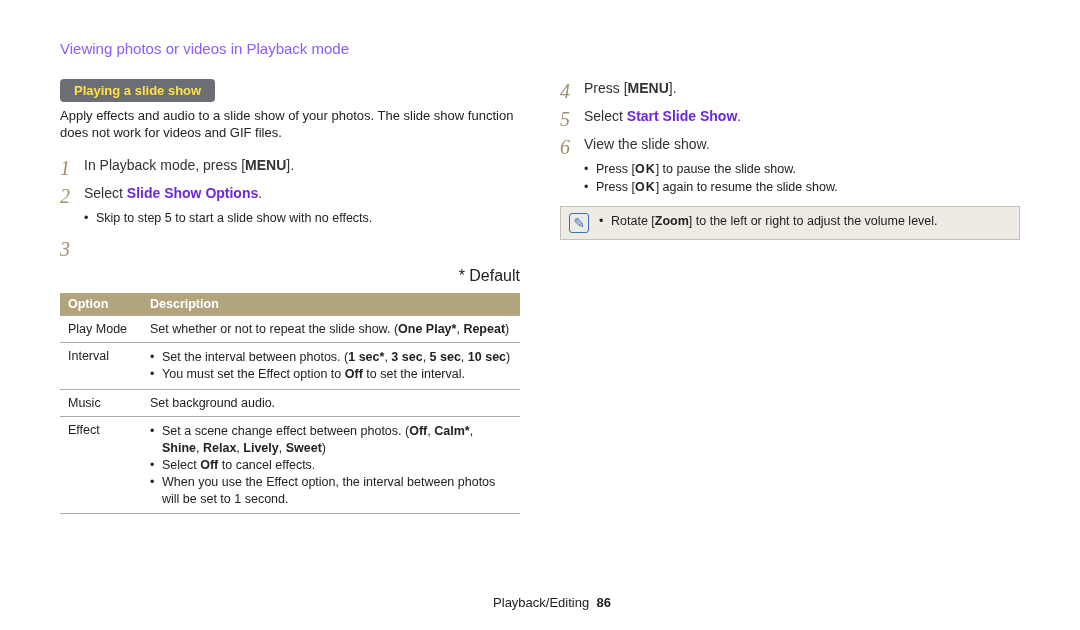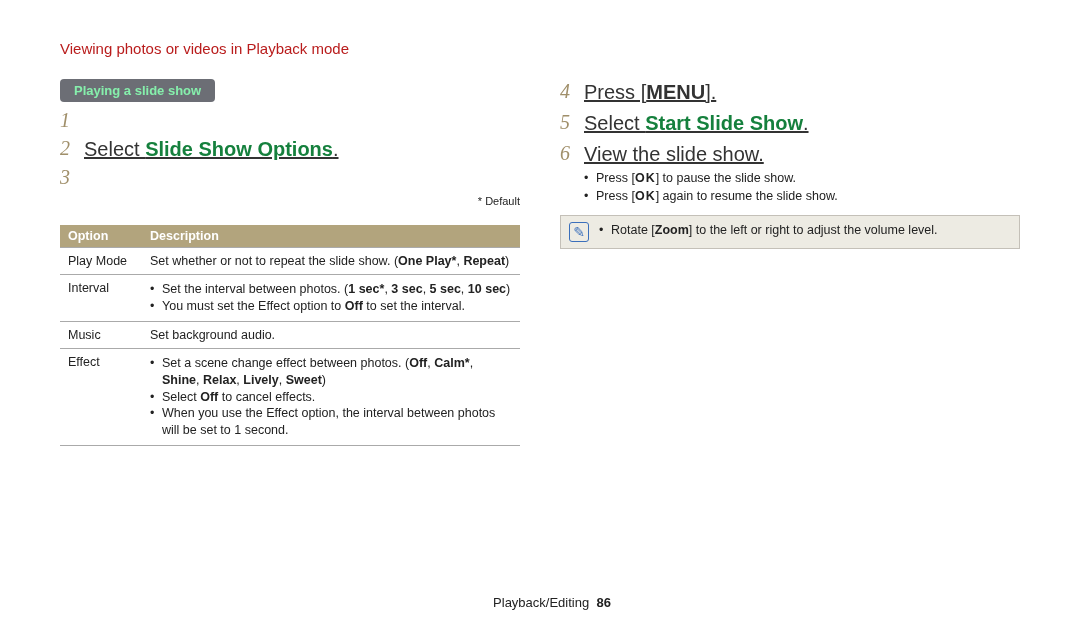--- a/index.html
+++ b/index.html
@@ -12,34 +12,34 @@
     font-size: 13px;
     color: #222;
     background: #fff;
     width: 1080px;
     height: 630px;
     padding: 40px 60px 20px 60px;
     position: relative;
   }
   .page-header {
     font-size: 15px;
-    color: #b91c1c;
+    color: #8b5cf6;
     margin-bottom: 22px;
   }
   .columns {
     display: flex;
     gap: 40px;
   }
   .col {
     flex: 1;
   }
   .subhead {
     display: inline-block;
     background: #6c6e75;
-    color: #86efac;
+    color: #fde047;
     font-weight: bold;
     padding: 4px 14px;
     border-radius: 4px;
     font-size: 13px;
     margin-bottom: 6px;
   }
   .intro {
     margin-bottom: 14px;
     line-height: 1.3;
   }
@@ -51,50 +51,49 @@
   .step-num {
     font-family: Georgia, 'Times New Roman', serif;
     font-style: italic;
     font-size: 20px;
     color: #a08f6a;
     width: 24px;
     flex-shrink: 0;
     line-height: 1.2;
   }
   .step-text {
-    font-size: 20px;
+    font-size: 14px;
     color: #333;
     line-height: 1.35;
-    text-decoration: underline;
   }
   .step-text strong {
     font-weight: bold;
-    color: #15803d;
+    color: #6d28d9;
   }
   .sub-bullets {
     margin-left: 24px;
     margin-bottom: 10px;
   }
   .sub-bullets li {
     font-size: 12.5px;
     list-style: none;
     position: relative;
     padding-left: 12px;
     line-height: 1.4;
   }
   .sub-bullets li::before {
     content: "•";
     position: absolute;
     left: 0;
     top: 0;
   }
   .default-note {
     text-align: right;
-    font-size: 11px;
-    margin-bottom: 18px;
+    font-size: 16px;
+    margin-bottom: 8px;
   }
   table {
     width: 100%;
     border-collapse: collapse;
     font-size: 12.5px;
   }
   th {
     background: #b2a47d;
     color: #fff;
     text-align: left;
@@ -182,31 +181,38 @@
 </style>
 </head>
 <body>
 
 <div class="page-header">Viewing photos or videos in Playback mode</div>
 
 <div class="columns">
 
   <div class="col">
     <div class="subhead">Playing a slide show</div>
+    <div class="intro">Apply effects and audio to a slide show of your photos. The slide show function does not work for videos and GIF files.</div>
 
     <div class="step">
       <div class="step-num">1</div>
+      <div class="step-text">
+        <span>In Playback mode, press [</span><span class="icon-menu">MENU</span><span>].</span>
+      </div>
     </div>
 
     <div class="step" style="margin-bottom:2px;">
       <div class="step-num">2</div>
       <div class="step-text">
         <span>Select </span><strong>Slide Show Options</strong><span>.</span>
       </div>
     </div>
+    <ul class="sub-bullets">
+      <li>Skip to step 5 to start a slide show with no effects.</li>
+    </ul>
 
     <div class="step" style="margin-bottom:6px;">
       <div class="step-num">3</div>
     </div>
 
     <div class="default-note">* Default</div>
 
     <table>
       <tbody>
           <tr>

